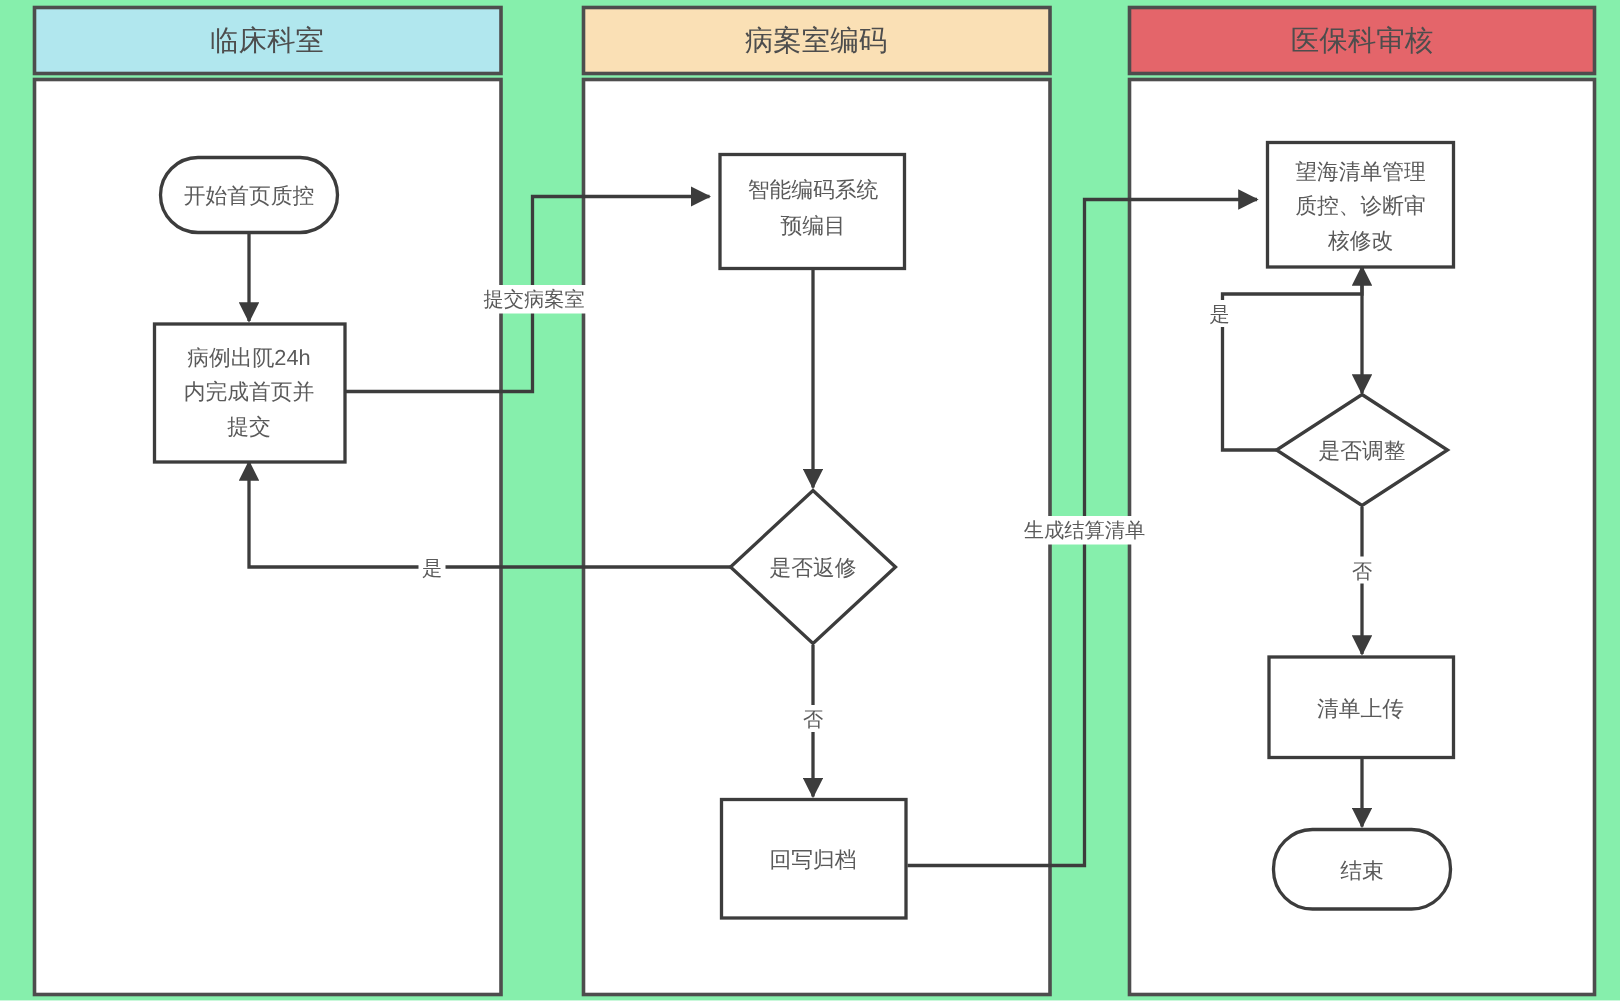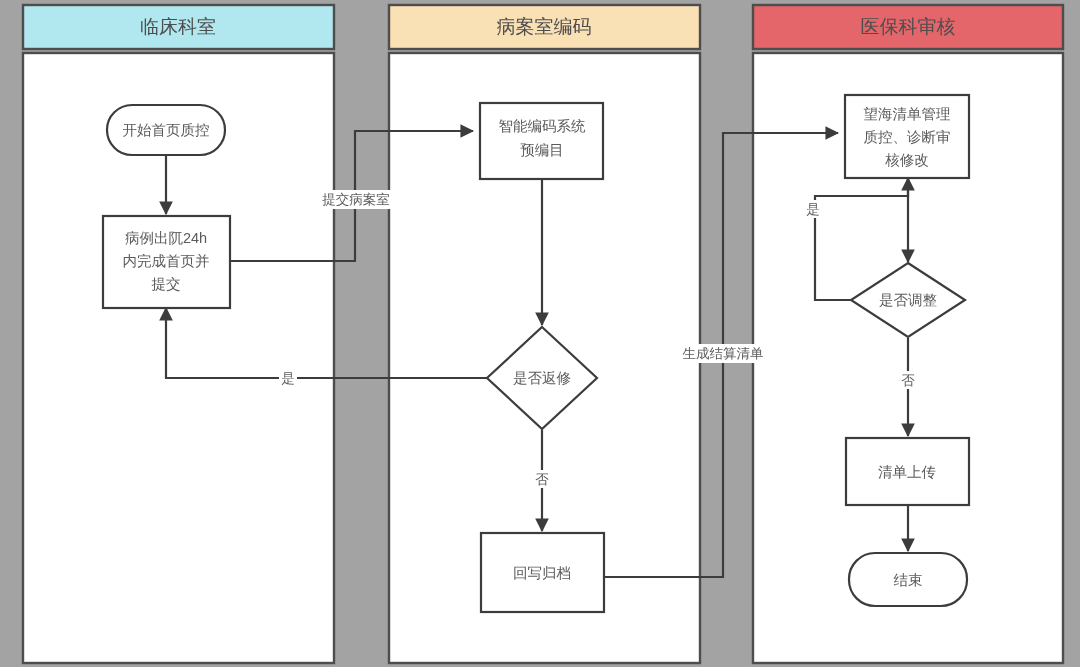--- a/index.html
+++ b/index.html
@@ -7,21 +7,21 @@
     padding: 0;
     background: #ffffff;
   }
   body {
     font-family: "Liberation Sans", "DejaVu Sans", sans-serif;
   }
   #canvas {
     position: relative;
     width: 1080px;
     height: 667px;
-    background: #a3a3a3;
+    background: #86efac;
     overflow: hidden;
   }
   svg#flow {
     position: absolute;
     left: 0;
     top: 0;
     width: 1080px;
     height: 667px;
   }
   .lane-rect {

